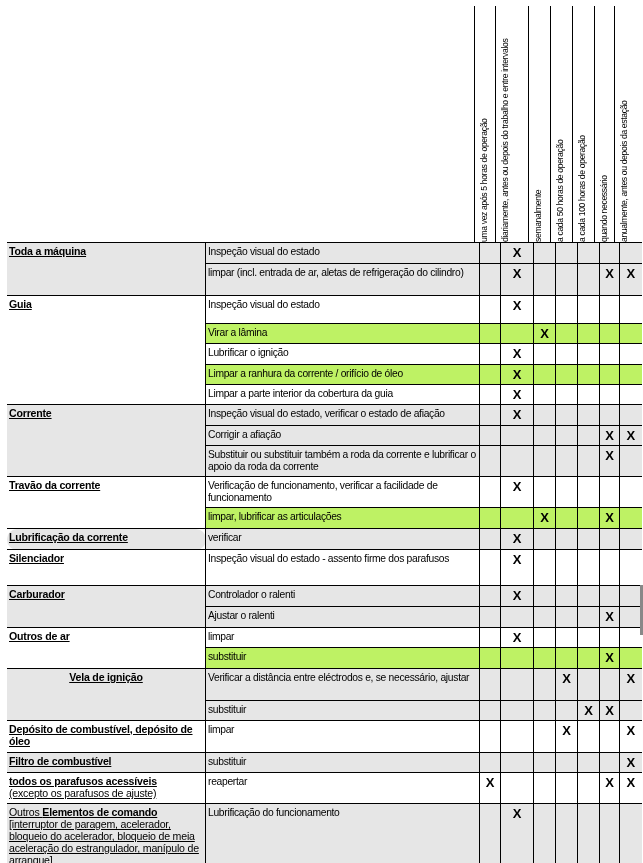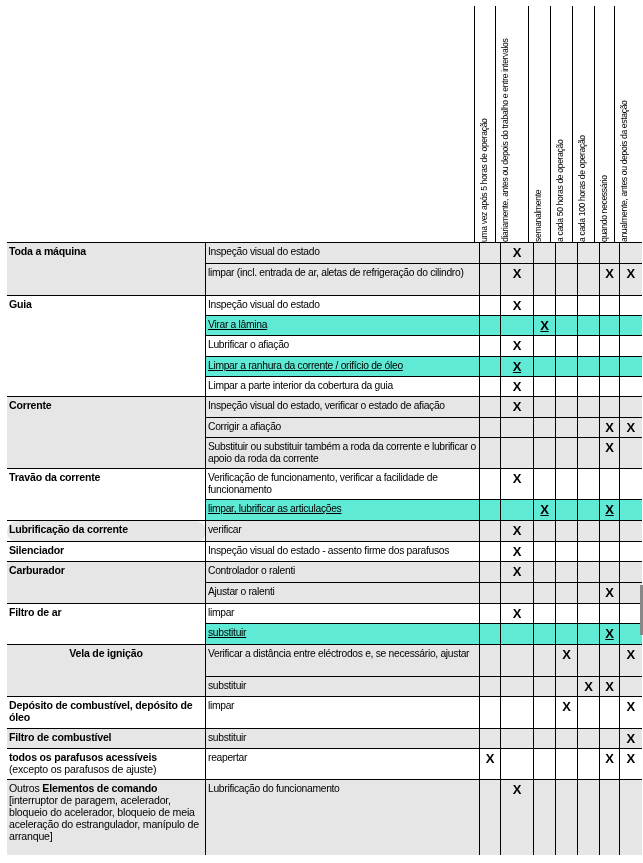--- a/index.html
+++ b/index.html
@@ -5,30 +5,30 @@
   html, body { margin:0; padding:0; background:#ffffff; }
   body { width:643px; height:863px; position:relative; overflow:hidden;
          font-family:"Liberation Sans", sans-serif; color:#000; }
   .header { position:absolute; left:0; top:0; width:643px; height:242px; }
   .hcol { position:absolute; top:6px; height:236px; border-left:1.5px solid #000; box-sizing:border-box; }
   .hlabel { position:absolute; left:50%; bottom:4px; transform-origin:0 0;
             transform:rotate(-90deg); font-size:8.6px; letter-spacing:-0.35px;
             white-space:normal; line-height:10px; }
   table { position:absolute; left:7px; top:242px; border-collapse:collapse; table-layout:fixed; }
   td { padding:0; vertical-align:top; font-size:10.3px; letter-spacing:-0.3px; line-height:12px; }
-  td.grp { width:194px; padding:2px 2px 4px 2px; font-weight:bold; font-size:10.6px; letter-spacing:-0.2px; }
+  td.grp { width:194px; padding:2px 2px 4px 2px; font-weight:bold; font-size:10.6px; letter-spacing:-0.2px;text-decoration:underline; }
   td.grp .sub { font-weight:normal; }
   td.task { width:269px; padding:3px 2px 3px 2px; border-left:1.5px solid #000; }
   td.m { text-align:center; border-left:1.5px solid #000; font-weight:bold; font-size:13px; line-height:14px; padding-top:3px; }
   td.m.last { border-right:none; }
   .gb { border-top:1.5px solid #000; }
   .sb td.task, .sb td.m { border-top:1px solid #000; }
   .g1 { background:#e6e6e6; }
   .g2 { background:#ffffff; }
-  .g3 { background:#5eead4;text-decoration:underline; }
+  .g3 { background:#bef264; }
   .scrollbar { position:absolute; left:640px; top:585px; width:3px; height:50px; background:#888; }
 </style>
 </head>
 <body>
 
 <div class="header">
   <div class="hcol" style="left:474px;width:21px">
       <span class="hlabel" style="width:228px;left:4px;bottom:-228px;top:236px;">uma vez após 5 horas de operação</span>
     </div>
   <div class="hcol" style="left:495px;width:33px">
@@ -78,21 +78,21 @@
       <tr class="sb" style="height: 32px;">
         <td class="task g1">limpar (incl. entrada de ar, aletas de refrigeração do cilindro)</td>
         <td class="m g1"></td>
         <td class="m g1"><span>X</span></td>
         <td class="m g1"></td>
         <td class="m g1"></td>
         <td class="m g1"></td>
         <td class="m g1"><span>X</span></td>
         <td class="m g1 last"><span>X</span></td>
       </tr>
-      <tr class="gb" style="height: 20px;">
+      <tr class="gb" style="height: 28px;">
         <td class="grp g2" rowspan="5" style="border-top: 1.5px solid rgb(0, 0, 0);"><span>Guia</span></td>
         <td class="task g2">Inspeção visual do estado</td>
         <td class="m g2"></td>
         <td class="m g2"><span>X</span></td>
         <td class="m g2"></td>
         <td class="m g2"></td>
         <td class="m g2"></td>
         <td class="m g2"></td>
         <td class="m g2 last"></td>
       </tr>
@@ -100,21 +100,21 @@
         <td class="task g3">Virar a lâmina</td>
         <td class="m g3"></td>
         <td class="m g3"></td>
         <td class="m g3"><span>X</span></td>
         <td class="m g3"></td>
         <td class="m g3"></td>
         <td class="m g3"></td>
         <td class="m g3 last"></td>
       </tr>
       <tr class="sb" style="height: 21px;">
-        <td class="task g2">Lubrificar o afiação</td>
+        <td class="task g2">Lubrificar o ignição</td>
         <td class="m g2"></td>
         <td class="m g2"><span>X</span></td>
         <td class="m g2"></td>
         <td class="m g2"></td>
         <td class="m g2"></td>
         <td class="m g2"></td>
         <td class="m g2 last"></td>
       </tr>
       <tr class="sb" style="height: 20px;">
         <td class="task g3">Limpar a ranhura da corrente / orifício de óleo</td>
@@ -192,21 +192,21 @@
         <td class="grp g1" rowspan="1" style="border-top: 1.5px solid rgb(0, 0, 0); border-radius: 10px;"><span>Lubrificação da corrente</span></td>
         <td class="task g1">verificar</td>
         <td class="m g1"></td>
         <td class="m g1"><span>X</span></td>
         <td class="m g1"></td>
         <td class="m g1"></td>
         <td class="m g1"></td>
         <td class="m g1"></td>
         <td class="m g1 last"></td>
       </tr>
-      <tr class="gb" style="height: 20px; margin-top: 22px;">
+      <tr class="gb" style="height: 36px; margin-top: 22px;">
         <td class="grp g2" rowspan="1" style="border-top: 1.5px solid rgb(0, 0, 0);"><span>Silenciador</span></td>
         <td class="task g2">Inspeção visual do estado - assento firme dos parafusos</td>
         <td class="m g2"></td>
         <td class="m g2"><span>X</span></td>
         <td class="m g2"></td>
         <td class="m g2"></td>
         <td class="m g2"></td>
         <td class="m g2"></td>
         <td class="m g2 last"></td>
       </tr>
@@ -225,21 +225,21 @@
         <td class="task g1">Ajustar o ralenti</td>
         <td class="m g1"></td>
         <td class="m g1"></td>
         <td class="m g1"></td>
         <td class="m g1"></td>
         <td class="m g1"></td>
         <td class="m g1"><span>X</span></td>
         <td class="m g1 last"></td>
       </tr>
       <tr class="gb" style="height: 20px;">
-        <td class="grp g2" rowspan="2" style="border-top: 1.5px solid rgb(0, 0, 0);"><span>Filtro de ar</span></td>
+        <td class="grp g2" rowspan="2" style="border-top: 1.5px solid rgb(0, 0, 0);"><span>Outros de ar</span></td>
         <td class="task g2">limpar</td>
         <td class="m g2"></td>
         <td class="m g2"><span>X</span></td>
         <td class="m g2"></td>
         <td class="m g2"></td>
         <td class="m g2"></td>
         <td class="m g2"></td>
         <td class="m g2 last"></td>
       </tr>
       <tr class="sb" style="height: 21px;">

